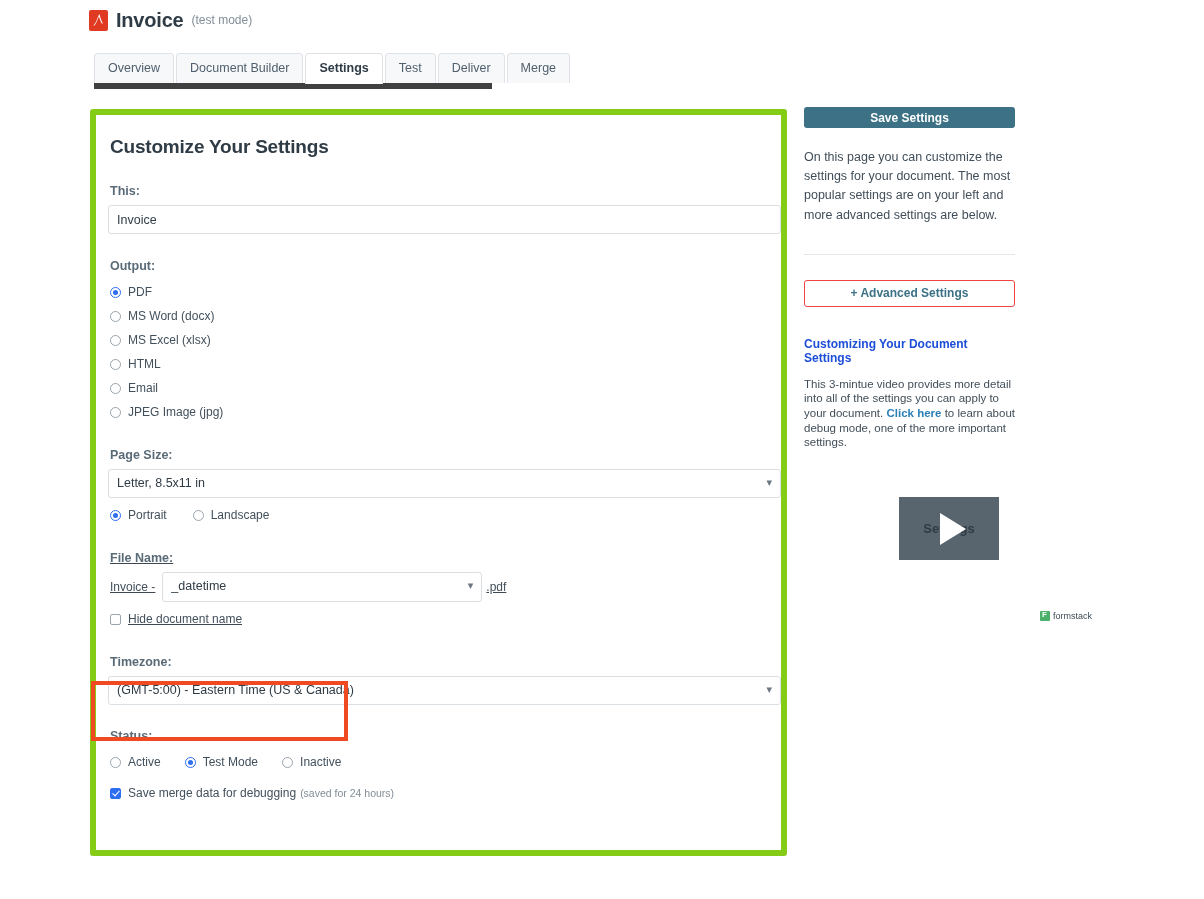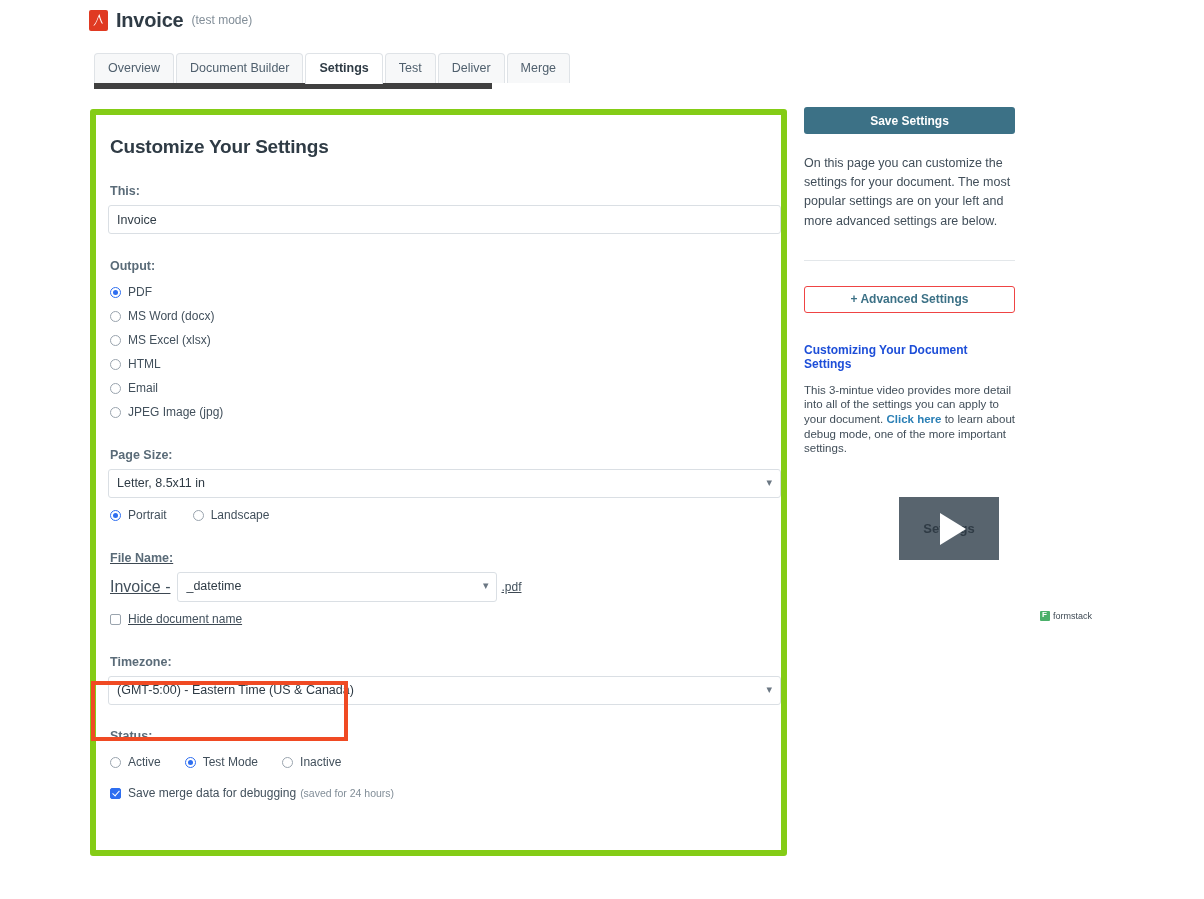--- a/index.html
+++ b/index.html
@@ -127,36 +127,36 @@
     border-width: 0 1.6px 1.6px 0; transform: rotate(42deg);
   }
   .opt-label { font-size: 12px; color: #42505c; cursor: pointer; }
   .opt-note { font-size: 10.5px; color: #828e98; margin-left: 4px; }
 
   .inline-radios { display: flex; align-items: center; gap: 24px; }
   .inline-radios .radio-row { margin-left: 2px; }
 
   
   .filename-row { display: flex; align-items: center; margin-left: 2px; }
-  .filename-prefix { font-size: 16px; color: #42505c; margin-right: 7px; }
+  .filename-prefix { font-size: 12px; color: #42505c; margin-right: 7px; }
   .filename-select { width: 320px; height: 30px; }
   .filename-suffix { font-size: 12px; color: #42505c; margin-left: 4px; }
 
   
   .status-box {
     position: absolute; left: 91px; top: 681px;
     width: 257px; height: 60px;
     border: 4px solid #f04a23;
     pointer-events: none;
   }
 
   
   .sidebar { position: absolute; left: 804px; top: 107px; width: 211px; }
   .sidebar-save {
-    display: block; width: 211px; height: 27px;
+    display: block; width: 211px; height: 21px;
     background: #3c7186; color: #fff; border: none; border-radius: 3px;
     font-family: "Liberation Sans", sans-serif;
     font-size: 12px; font-weight: 700; cursor: pointer;
   }
   .sidebar-desc {
     margin-top: 20px;
     font-size: 12.5px; line-height: 19.2px; color: #414e59;
   }
   .sidebar-divider {
     margin-top: 29px; border-top: 1px solid #e3e7ea;

